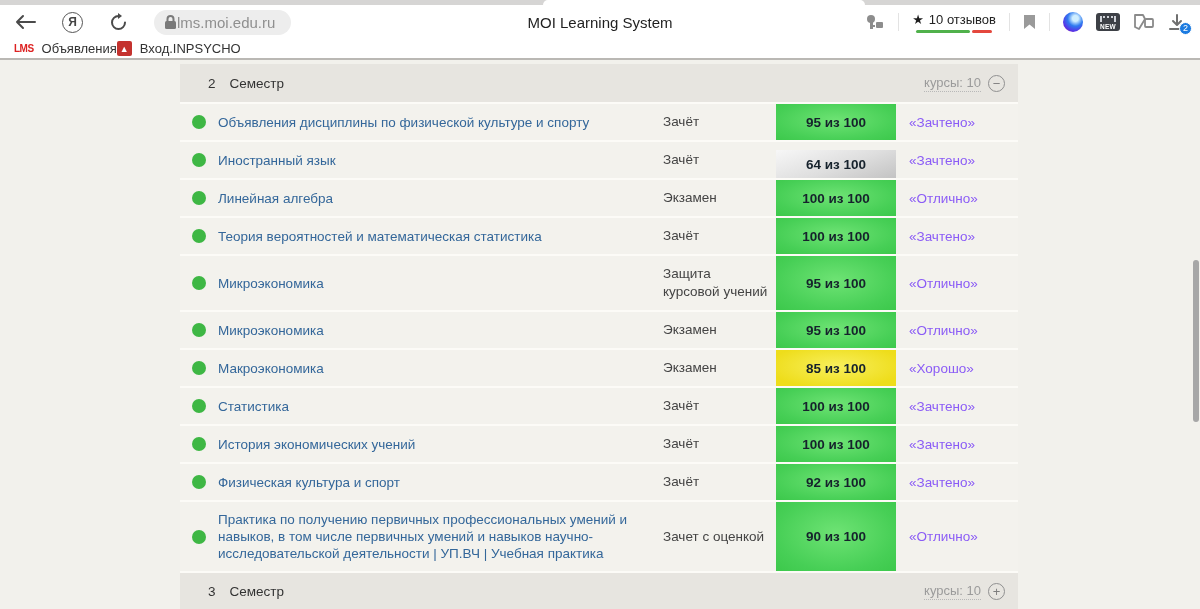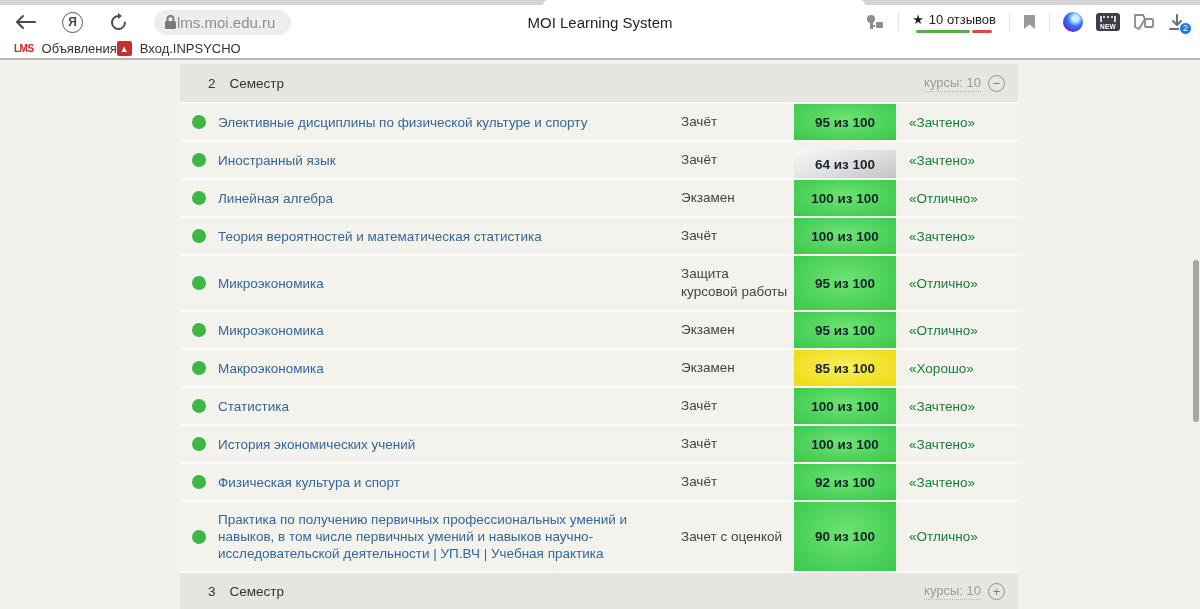--- a/index.html
+++ b/index.html
@@ -51,26 +51,26 @@
   .courses-count { color: #9b9b9b; font-size: 13px; border-bottom: 1px dotted #b8b8b8; padding-bottom: 1px; cursor: pointer; }
   .circle-btn { width: 17px; height: 17px; border: 1.5px solid #909090; border-radius: 50%; color: #7d7d7d; font-size: 13px; line-height: 13px; display: flex; align-items: center; justify-content: center; cursor: pointer; }
 
   .row { display: flex; align-items: stretch; background: #f3f2ed; border-top: 2px solid #fcfbf7; min-height: 38px; }
   .cell { display: flex; align-items: center; font-size: 13.5px; color: #444; }
   .dot-cell { width: 38px; justify-content: center; }
   .dot { width: 14px; height: 14px; border-radius: 50%; background: #3eb744; }
   .name-cell { flex: 1; padding: 9px 12px 9px 0; }
   .course-link { color: #34679a; text-decoration: none; line-height: 17px; cursor: pointer; }
   .type-cell { width: 113px; padding: 9px 6px 9px 0; line-height: 18px; margin-left: 9px; }
-  .score-cell { width: 102px; }
+  .score-cell { width: 120px; }
   .badge { width: 100%; align-self: stretch; display: flex; align-items: center; justify-content: center; font-weight: bold; font-size: 13.5px; color: #16222c; }
   .badge.green  { background: radial-gradient(ellipse at 50% 45%, #6ee374 0%, #47cf56 70%, #3cc84b 100%); }
   .badge.yellow { background: radial-gradient(ellipse at 50% 45%, #f8ef5c 0%, #eedd1b 80%); }
   .badge.gray   { background: linear-gradient(160deg, #f7f7f7 0%, #dedede 55%, #c3c3c3 100%); margin-top: 8px; }
-  .grade-cell { width: 122px; padding-left: 13px; color: #15803d; }
+  .grade-cell { width: 122px; padding-left: 13px; color: #8b5cf6; }
 
   .sem-footer { border-top: 2px solid #fcfbf7; }
 
   .scroll-thumb { position: absolute; right: 1px; top: 200px; width: 6px; height: 162px; background: #a7a7a7; border-radius: 3px; }
 
   svg { display: block; }
 </style>
 </head>
 <body>
 
@@ -176,21 +176,21 @@
         <span class="circle-btn">−</span>
       </span>
     </div>
 
     <div id="rows">
   <div class="row">
     <div class="cell dot-cell">
       <span class="dot"></span>
     </div>
     <div class="cell name-cell">
-      <a class="course-link">Элективные дисциплины по физической культуре и спорту</a>
+      <a class="course-link">Объявления дисциплины по физической культуре и спорту</a>
     </div>
     <div class="cell type-cell">Зачёт</div>
     <div class="cell score-cell">
       <div class="badge green">
         <span>95 из 100</span>
       </div>
     </div>
     <div class="cell grade-cell">«Зачтено»</div>
   </div>
 
@@ -242,21 +242,21 @@
     <div class="cell grade-cell">«Зачтено»</div>
   </div>
 
   <div class="row">
     <div class="cell dot-cell">
       <span class="dot"></span>
     </div>
     <div class="cell name-cell">
       <a class="course-link">Микроэкономика</a>
     </div>
-    <div class="cell type-cell">Защита курсовой работы</div>
+    <div class="cell type-cell">Защита курсовой учений</div>
     <div class="cell score-cell">
       <div class="badge green">
         <span>95 из 100</span>
       </div>
     </div>
     <div class="cell grade-cell">«Отлично»</div>
   </div>
 
   <div class="row">
     <div class="cell dot-cell">

